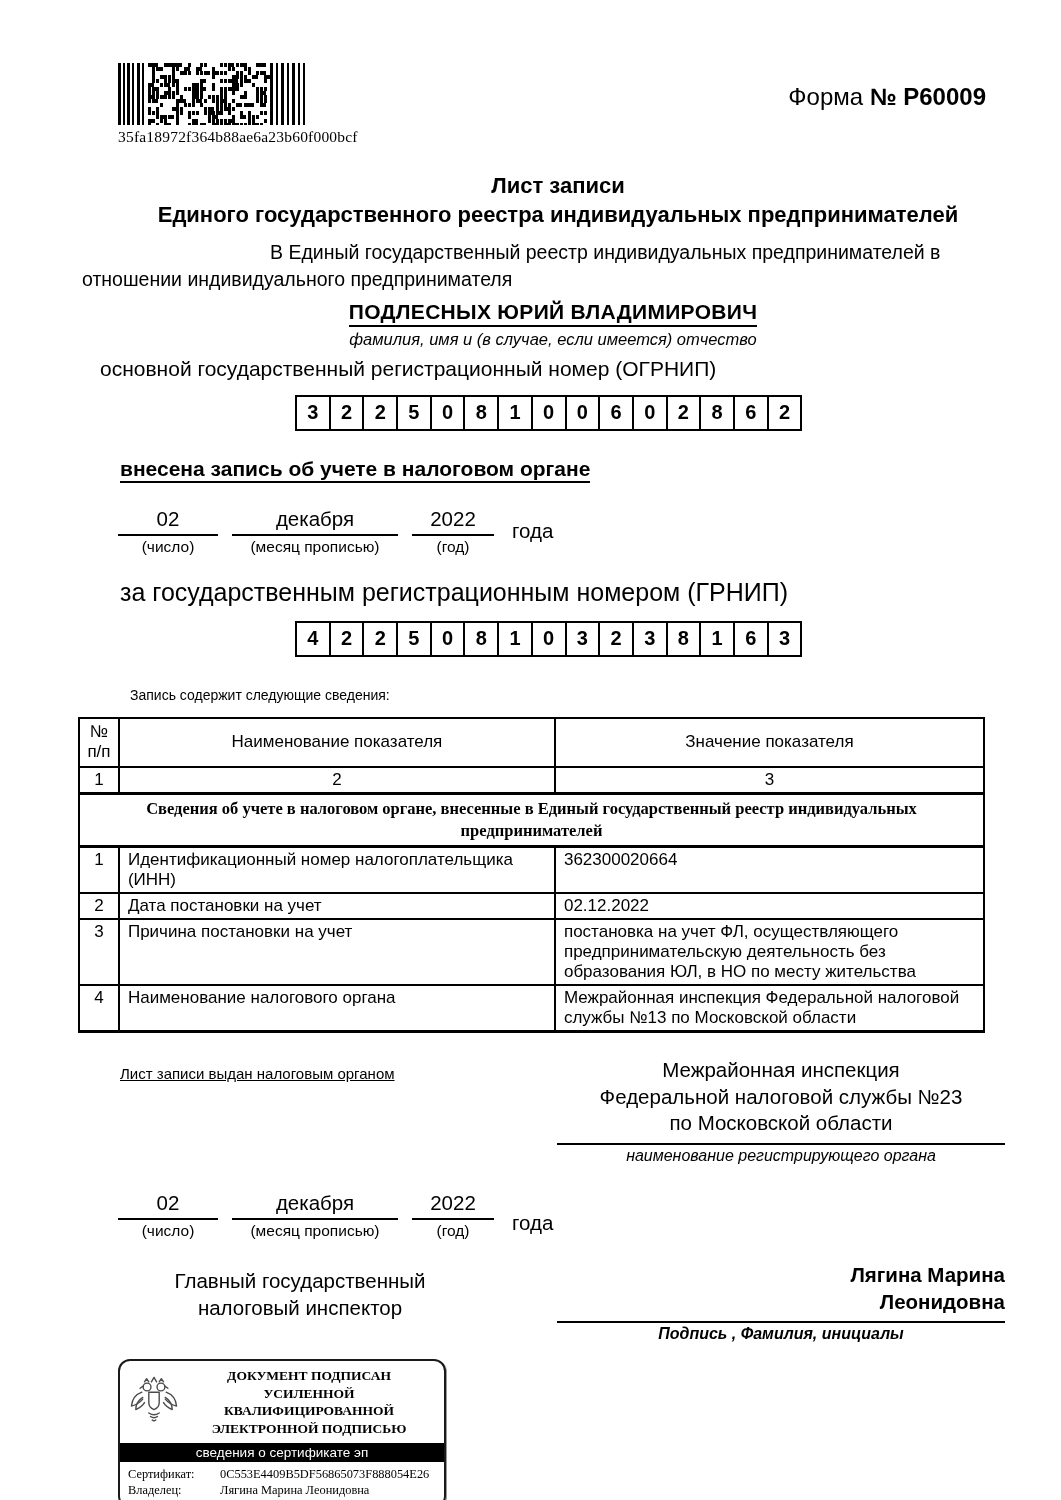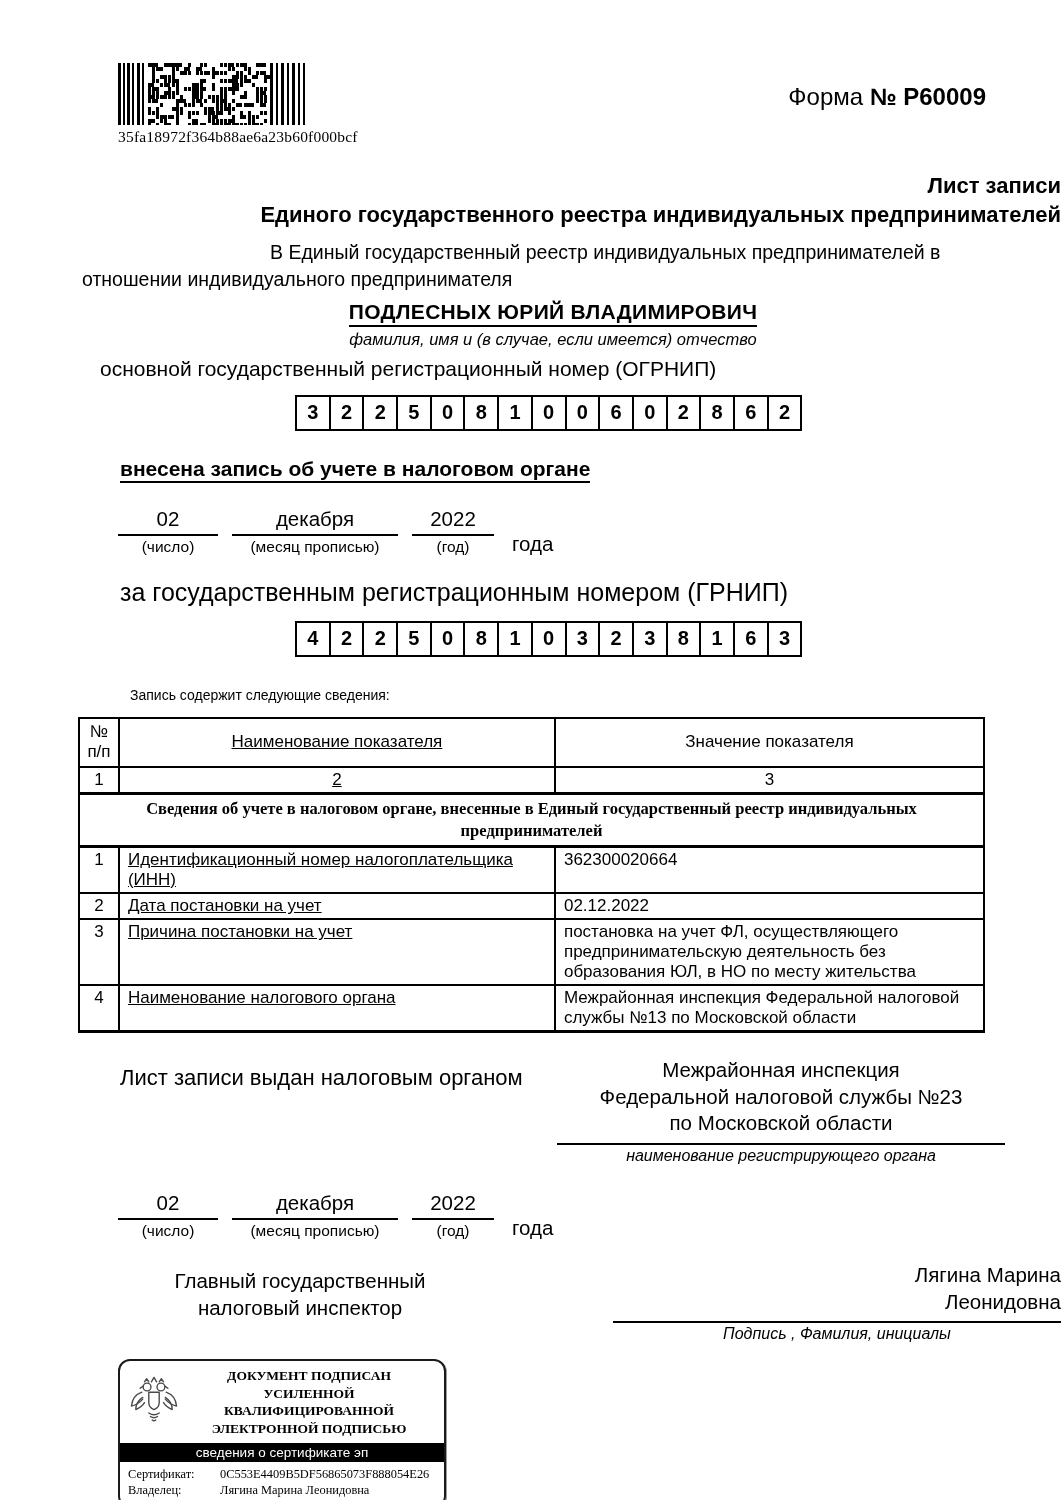--- a/index.html
+++ b/index.html
@@ -19,21 +19,21 @@
   .barcode-block { width: 220px; }
   .barcode-svg { display: block; }
   .barcode-caption {
     font-family: "Liberation Serif", serif;
     font-size: 15.5px; margin-top: 3px; letter-spacing: 0.2px;
   }
   .form-number { margin-left: auto; margin-top: 20px; font-size: 24px; white-space: nowrap; }
   .form-number b { font-weight: bold; }
 
   
-  .title-block { text-align: right; margin: 26px 0 0 55px; font-weight: bold; font-size: 22px; line-height: 1.3; }
+  .title-block { text-align: center; margin: 26px 0 0 55px; font-weight: bold; font-size: 22px; line-height: 1.3; }
   .intro {
     margin: 10px 0 0 82px; width: 872px;
     font-size: 19.5px; line-height: 1.35; text-indent: 188px;
   }
   .name-block { text-align: center; margin: 8px 0 0 45px; }
   .person-name {
     display: inline-block; font-weight: bold; font-size: 21px; letter-spacing: 0.3px;
     border-bottom: 2px solid #000; padding-bottom: 1px;
   }
   .name-caption { text-align: center; margin: 3px 0 0 45px; font-style: italic; font-size: 16.5px; }
@@ -47,60 +47,60 @@
     font-weight: bold; font-size: 20px;
   }
   .digit-cell:first-child { margin-left: 0; }
 
   .record-heading {
     margin: 26px 0 0 120px; font-weight: bold; font-size: 21px;
   }
   .record-heading span { border-bottom: 2px solid #000; padding-bottom: 1px; }
 
   
-  .date-block { display: flex; align-items: flex-end; margin: 26px 0 0 118px; }
+  .date-block { display: flex; align-items: center; margin: 26px 0 0 118px; }
   .date-field { text-align: center; }
   .date-field.day { width: 100px; }
   .date-field.month { width: 166px; margin-left: 14px; }
   .date-field.year { width: 82px; margin-left: 14px; }
   .date-value { font-size: 20.5px; border-bottom: 2px solid #000; padding-bottom: 3px; }
   .date-caption { font-size: 15.5px; padding-top: 2px; white-space: nowrap; }
   .date-suffix { font-size: 20.5px; margin-left: 18px; }
   .date-suffix.lower { margin-top: 14px; }
 
   .grnip-label { margin: 22px 0 0 120px; font-size: 25px; }
   .table-intro { margin: 30px 0 0 130px; font-size: 14px; }
 
   
   table.info { border-collapse: collapse; margin: 14px 0 0 78px; width: 907px; font-size: 17px; }
   table.info td { border: 2px solid #000; padding: 2px 8px; vertical-align: top; }
   td.c-num { width: 40px; text-align: center; padding: 2px 2px; }
-  td.c-name { width: 437px; text-decoration: underline; }
+  td.c-name { width: 437px; }
   td.c-val { width: 430px; }
   tr.head td { text-align: center; vertical-align: middle; line-height: 1.2; padding: 3px 4px; }
   tr.nums td { text-align: center; padding: 2px 4px; }
   tr.section td {
     border-top: 3px solid #000; border-bottom: 3px solid #000;
     text-align: center; font-family: "Liberation Serif", serif;
     font-weight: bold; font-size: 16.5px; line-height: 1.35; padding: 3px 40px;
   }
   tr.r1 td { height: 46px; }
   tr.r4 td { border-bottom: 3px solid #000; }
 
   
   .issued-row { display: flex; margin: 24px 0 0 0; }
-  .issued-label { margin-left: 120px; font-size: 22px; padding-top: 8px; }
+  .issued-label { margin-left: 120px; font-size: 15px; padding-top: 8px; text-decoration: underline; }
   .authority-block { margin-left: auto; margin-right: 56px; width: 448px; text-align: center; }
   .authority-lines { font-size: 20.5px; line-height: 1.3; padding-bottom: 6px; border-bottom: 2px solid #000; }
   .authority-caption { font-style: italic; font-size: 16px; padding-top: 2px; }
 
   
   .signature-row { display: flex; margin-top: 22px; }
   .position-block { margin-left: 145px; width: 310px; text-align: center; font-size: 20.5px; line-height: 1.3; padding-top: 6px; }
-  .sign-block { margin-left: auto; width: 448px; }
+  .sign-block { margin-left: auto; margin-right: 56px; width: 448px; font-weight: bold; }
   .sign-name { text-align: right; font-size: 20.5px; line-height: 1.3; padding-bottom: 6px; border-bottom: 2px solid #000; }
   .sign-caption { text-align: center; font-style: italic; font-size: 16px; padding-top: 2px; }
 
   
   .stamp {
     width: 328px; margin: 16px 0 0 118px;
     border: 2.5px solid #1a1a1a; border-radius: 12px;
     padding: 6px 0 8px; font-family: "Liberation Serif", serif;
     box-shadow: 1px 1px 0 #9a9a9a;
   }

